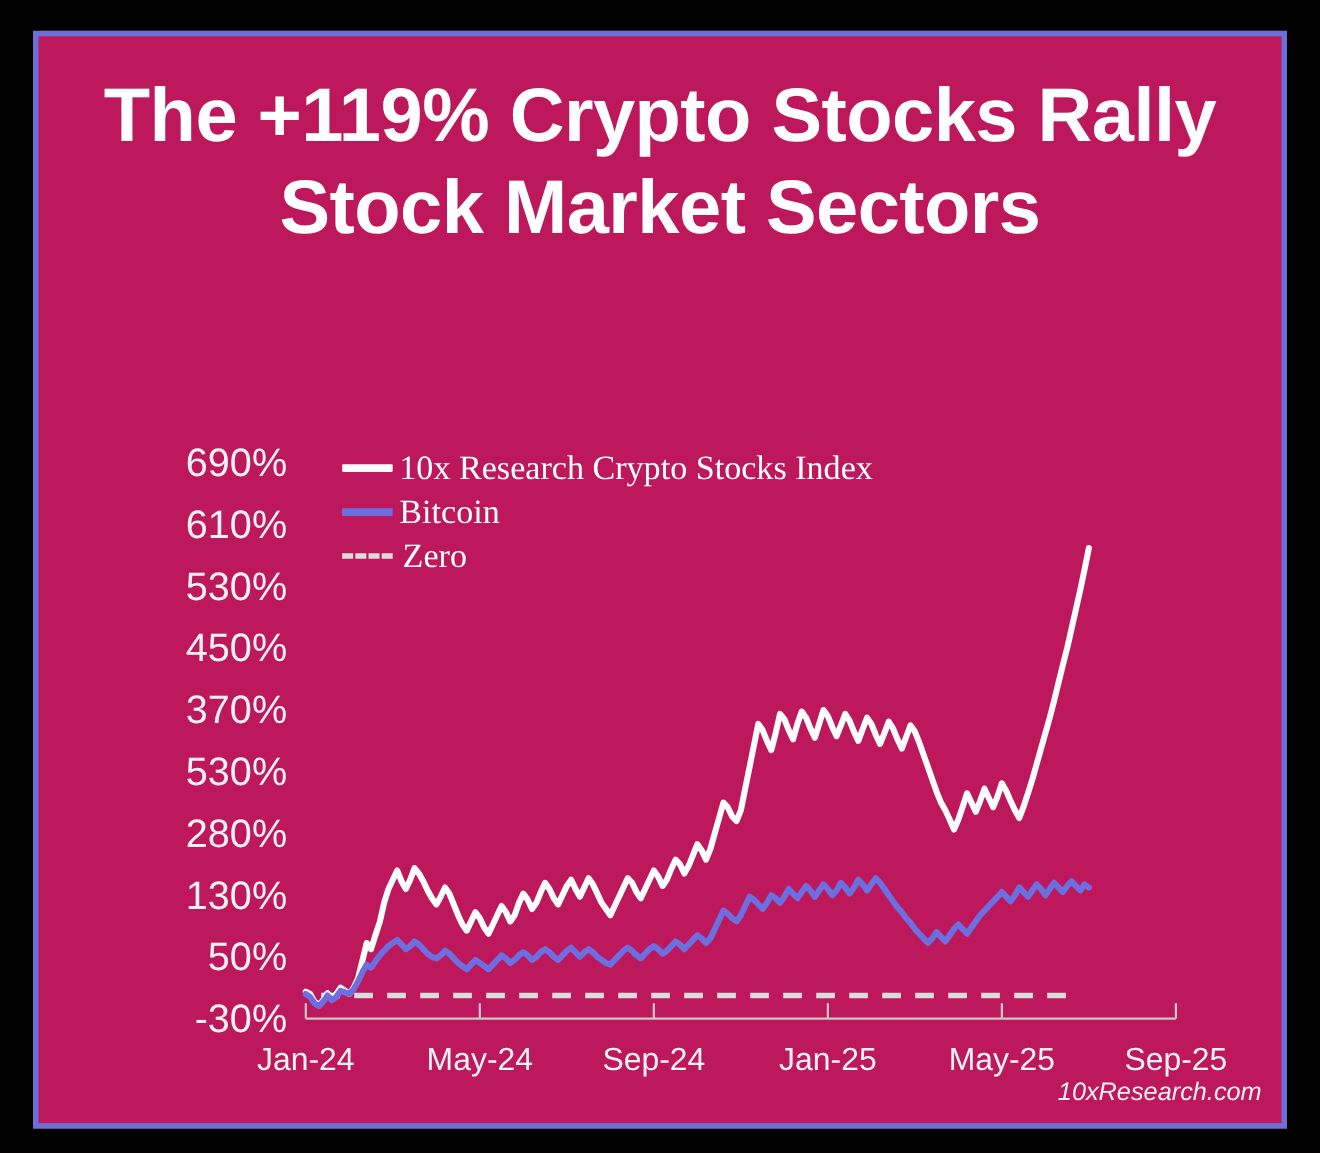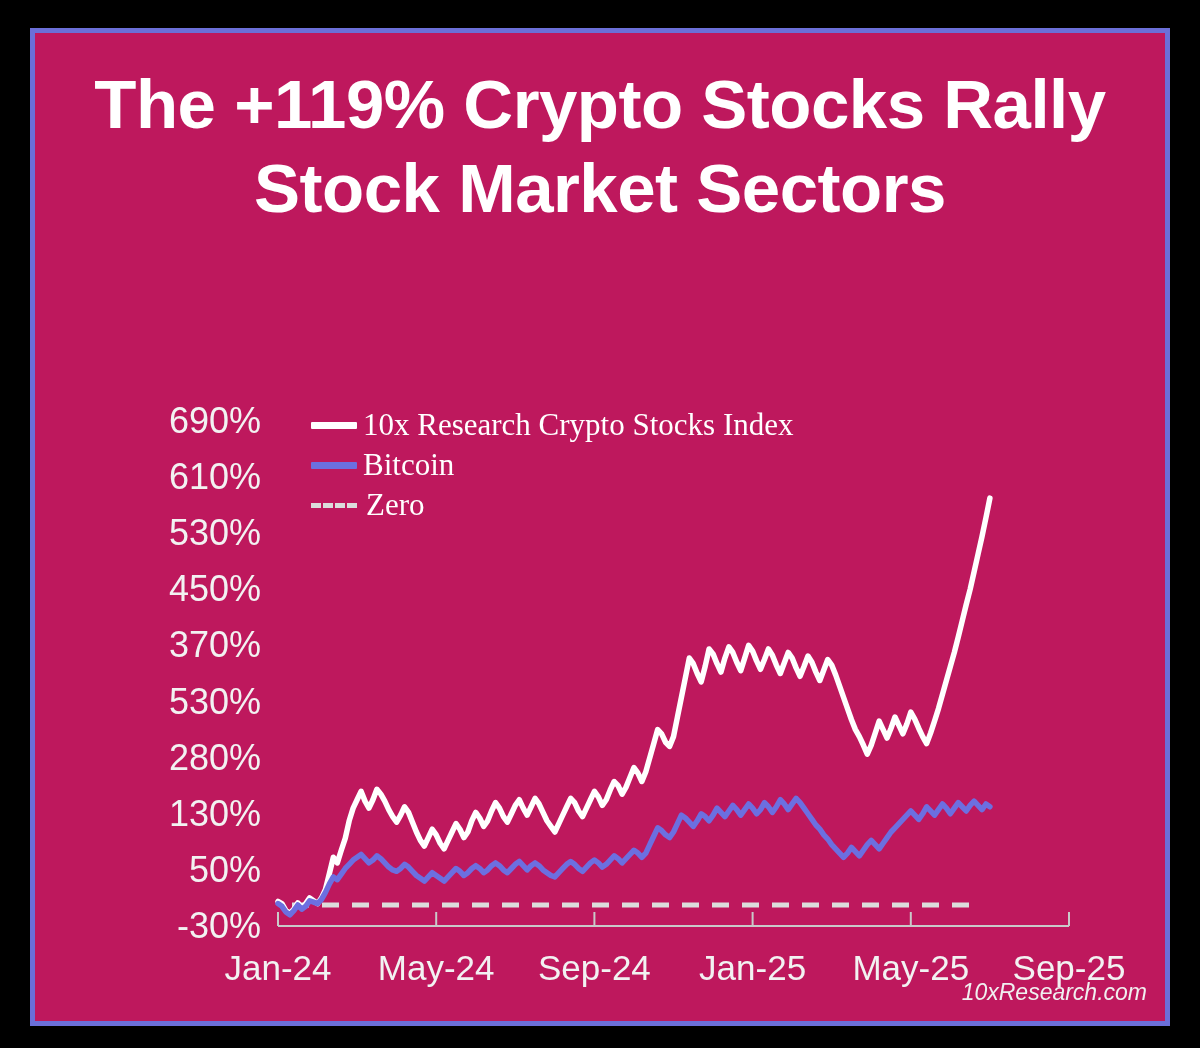--- a/index.html
+++ b/index.html
@@ -115,21 +115,21 @@
     position: absolute;
     left: 30px;
     top: 0;
     width: 196px;
     height: 700px;
   }
 
   .xtick {
     position: absolute;
     color: #f2f2f2;
-    font-size: 35px;
+    font-size: 29px;
     font-family: "Liberation Sans", sans-serif;
     transform: translateX(-50%);
     white-space: nowrap;
   }
   #xtick-wrap {
     position: absolute;
     left: 0;
     top: 0;
     width: 1190px;
     height: 700px;

